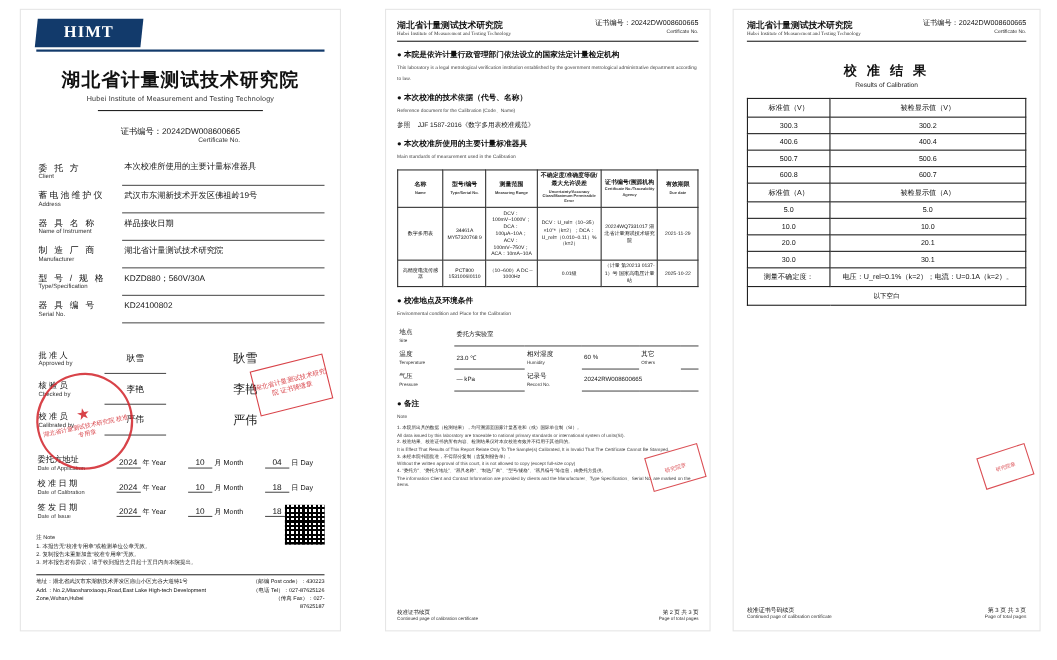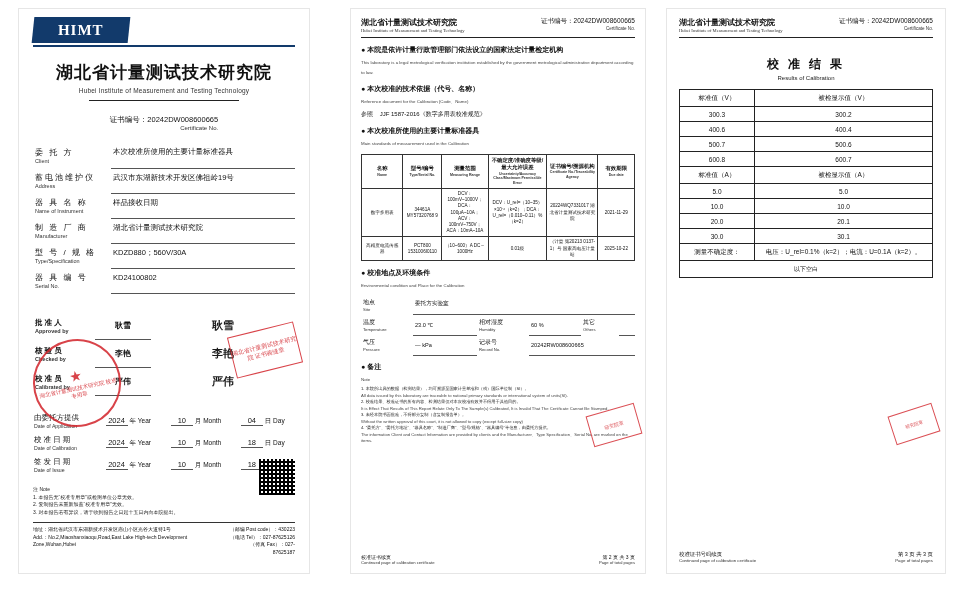--- a/index.html
+++ b/index.html
@@ -46,21 +46,21 @@
   .certno-wrap{margin-top:14px;text-align:center;font-size:7px;}
   .certno-line{display:inline-block;text-align:right;}
   .certno-line .cn{font-size:7.5px;}
   .certno-line .en{font-size:6px;color:#333;}
   .field-table{width:100%;border-collapse:collapse;margin-top:12px;font-size:7px;}
   .field-table td{padding:4px 2px;vertical-align:top;}
   .f-label{width:74px;}
   .f-label .cn{font-size:8px;letter-spacing:2px;}
   .f-label .en{font-size:5.5px;color:#333;}
   .f-val{border-bottom:1px solid #555;font-size:7.5px;padding-left:4px;color:#111;}
-  .sign-table{width:100%;border-collapse:collapse;margin-top:18px;font-size:7px;font-weight:bold;}
+  .sign-table{width:100%;border-collapse:collapse;margin-top:18px;font-size:7px;}
   .sign-table td{padding:6px 2px;}
   .s-label{width:58px;}
   .s-label .cn{font-size:7.5px;}
   .s-label .en{font-size:5.5px;color:#333;}
   .s-val{border-bottom:1px solid #555;width:52px;font-size:8px;text-align:center;font-family:"Liberation Serif",serif;}
   .s-sig{font-family:"Liberation Serif",serif;font-size:11px;text-align:center;color:#1a1a1a;}
   .date-table{width:100%;border-collapse:collapse;margin-top:14px;font-size:7px;}
   .date-table td{padding:3px 1px;vertical-align:middle;}
   .d-label{width:62px;}
   .d-label .cn{font-size:7.5px;}
@@ -246,21 +246,21 @@
         <td class="s-val">严伟</td>
         <td class="s-sig sig-hand">严伟</td>
       </tr>
     </tbody>
       </table>
 
     <table class="date-table">
       <tbody>
           <tr>
         <td class="d-label">
-          <div class="cn">由委托方提供</div>
+          <div class="cn">委托方地址</div>
           <div class="en">Date of Application</div>
         </td>
         <td class="d-cell"><span class="d-u">2024</span><span class="d-unit">年 Year</span></td>
         <td class="d-cell"><span class="d-u">10</span><span class="d-unit">月 Month</span></td>
         <td class="d-cell"><span class="d-u">04</span><span class="d-unit">日 Day</span></td>
       </tr>
       <tr>
         <td class="d-label">
           <div class="cn">校 准 日 期</div>
           <div class="en">Date of Calibration</div>

